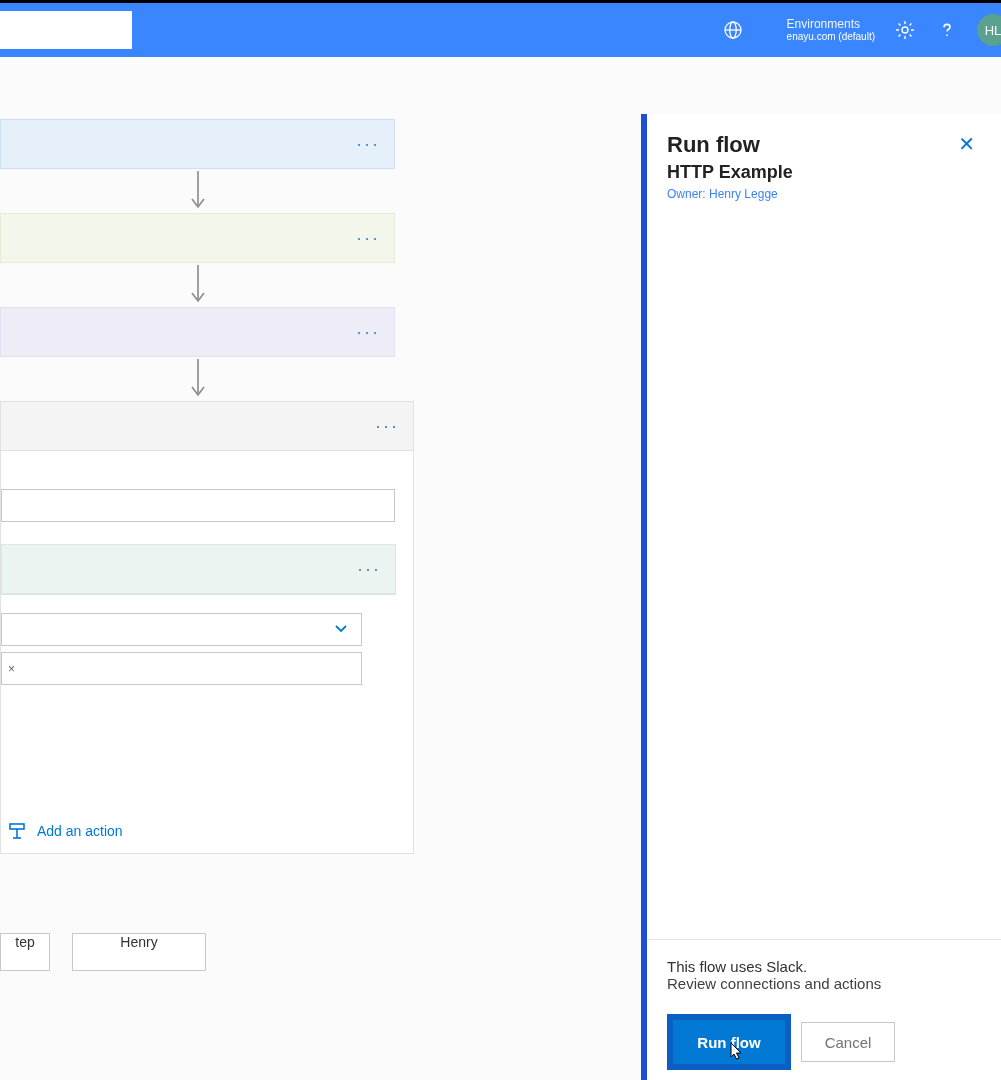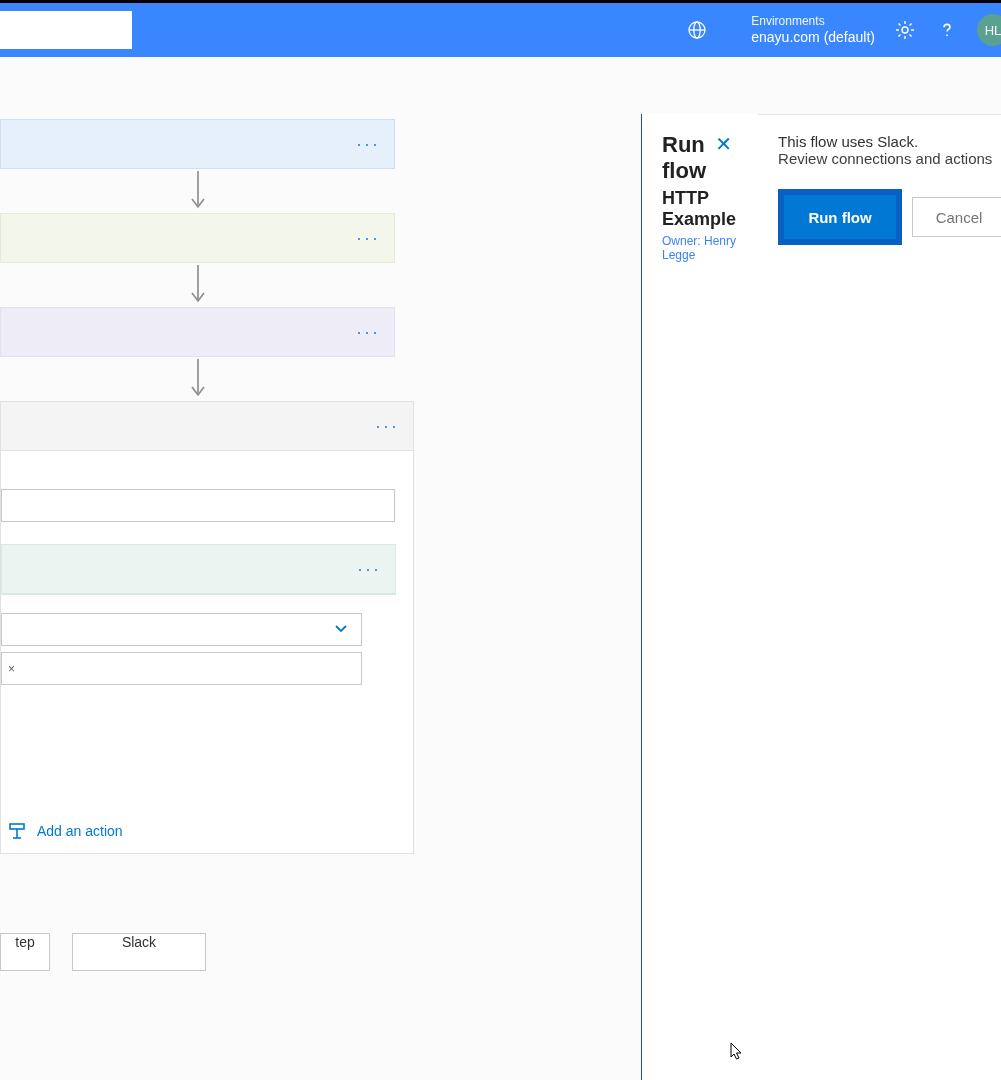--- a/index.html
+++ b/index.html
@@ -40,21 +40,21 @@
     padding-right: 0;
   }
   .env-block {
     display: flex;
     align-items: center;
     gap: 12px;
     color: #fff;
   }
   .env-text { line-height: 1.2; margin-left: 30px; }
   .env-label { font-size: 12px; opacity: 0.92; }
-  .env-value { font-size: 14px; }
+  .env-value { font-size: 10px; }
   .top-icon { color: #fff; display: flex; align-items: center; justify-content: center; width: 24px; height: 24px; cursor: pointer;}
   .avatar {
     width: 32px;
     height: 32px;
     border-radius: 50%;
     background: #5aa190;
     color: #fff;
     display: flex;
     align-items: center;
     justify-content: center;
@@ -173,22 +173,23 @@
   .btn-step { width: 50px; }
   .btn-save { width: 134px; }
   
   .panel {
     position: absolute;
     right: 0;
     top: 57px;
     bottom: 0;
     width: 360px;
     background: #fff;
-    border-left: 1px solid #1d4ed8;
-    display: flex;
+    border-left: 6px solid #1d4ed8;
+    display: flex;
+    flex-direction: column;
   }
   .panel-header {
     padding: 18px 22px 8px 20px;
   }
   .panel-title-row { display: flex; align-items: flex-start; justify-content: space-between;}
   .panel-title { font-size: 22px; font-weight: 600; color: #222;}
   .panel-close { color: #0078d4; font-size: 20px; cursor: pointer; line-height: 1; padding: 2px 4px;}
   .panel-sub { font-size: 18px; font-weight: 600; color: #222; margin-top: 4px;}
   .panel-owner { font-size: 12px; color: #3b82f6; margin-top: 4px;}
   .panel-body { flex: 1 1 auto; }
@@ -338,21 +339,21 @@
         <span>Add an action</span>
       </div>
     </div>
   </div>
 
   <div class="footer-buttons">
     <div class="btn-outline btn-step">
       <span>tep</span>
     </div>
     <div class="btn-outline btn-save">
-      <span>Slack</span>
+      <span>Henry</span>
     </div>
   </div>
 
   <div class="panel">
     <div class="panel-header">
       <div class="panel-title-row">
         <div class="panel-title">Run flow</div>
         <div class="panel-close">✕</div>
       </div>
       <div class="panel-sub">HTTP Example</div>

